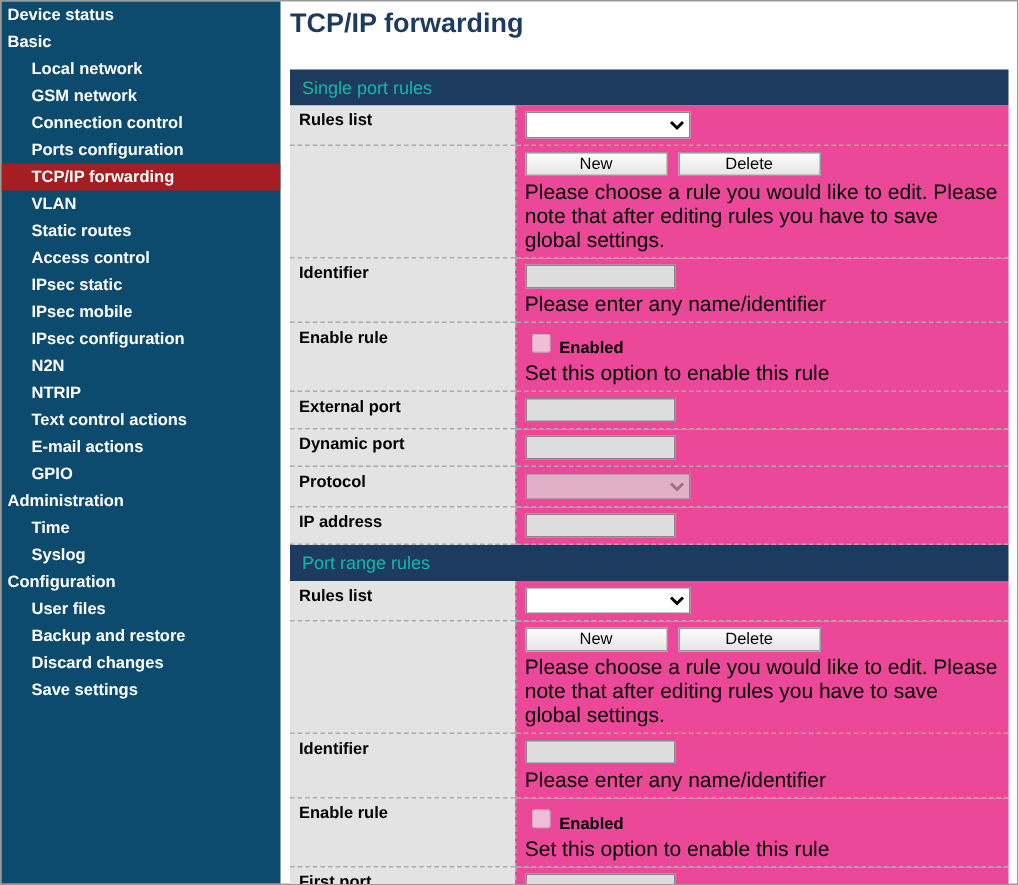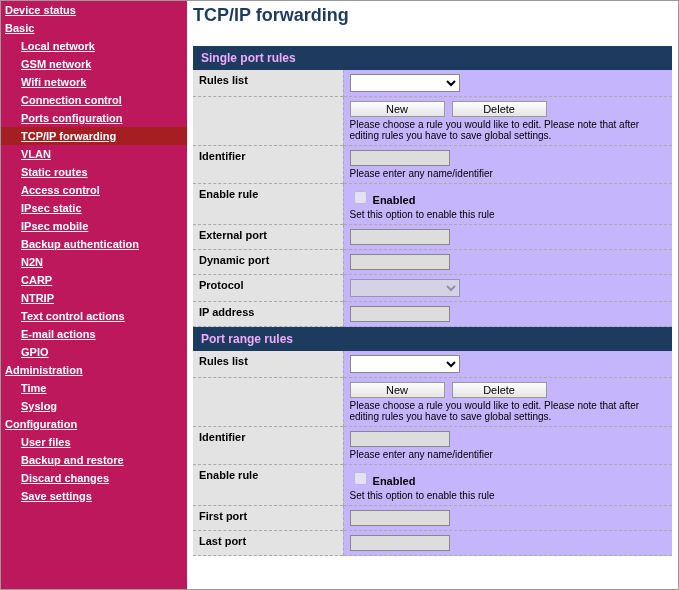--- a/index.html
+++ b/index.html
@@ -12,25 +12,24 @@
   }
   .layout {
     display: flex;
     width: 679px;
     height: 590px;
     border: 1px solid #999;
   }
   
   .sidebar {
     width: 186px;
-    background: #be185d;
+    background: #0c4a6e;
     color: #fff;
     overflow-y: auto;
     font-weight: bold;
-    text-decoration: underline;
   }
   .sidebar .item {
     padding: 3px 6px 3px 20px;
     cursor: pointer;
     white-space: nowrap;
   }
   .sidebar .group {
     padding: 3px 6px 3px 4px;
     font-weight: bold;
   }
@@ -48,22 +47,22 @@
     overflow-y: auto;
   }
   .page-title {
     color: #1d3a5f;
     font-size: 18px;
     font-weight: bold;
     margin: 4px 0 20px 0;
   }
   .section-head {
     background: #1d3a5f;
-    color: #f0abfc;
-    font-weight: bold;
+    color: #14b8a6;
+    font-weight: normal;
     padding: 5px 8px;
     font-size: 12px;
   }
   table.form {
     width: 100%;
     border-collapse: collapse;
   }
   table.form td {
     padding: 4px 6px;
     vertical-align: top;
@@ -71,24 +70,24 @@
   table.form tr {
     border-bottom: 1px dashed #aaa;
   }
   table.form td.label {
     width: 150px;
     font-weight: bold;
     background: #e3e3e3;
     border-right: 1px dashed #aaa;
   }
   table.form td.field {
-    background: #c4b5fd;
+    background: #ec4899;
   }
   .help {
-    font-size: 10px;
+    font-size: 14px;
     margin-top: 2px;
     color: #000;
   }
   input[type="text"], select {
     font-family: Verdana, Geneva, sans-serif;
     font-size: 11px;
     padding: 1px 3px;
     border: 1px solid #888;
     background: #fff;
     width: 100px;
@@ -110,32 +109,30 @@
 </style>
 </head>
 <body>
 
 <div class="layout">
   <div class="sidebar" id="sidebar">
       <div class="item group">Device status</div>
       <div class="item group">Basic</div>
       <div class="item child">Local network</div>
       <div class="item child">GSM network</div>
-      <div class="item child">Wifi network</div>
       <div class="item child">Connection control</div>
       <div class="item child">Ports configuration</div>
       <div class="item child active">TCP/IP forwarding</div>
       <div class="item child">VLAN</div>
       <div class="item child">Static routes</div>
       <div class="item child">Access control</div>
       <div class="item child">IPsec static</div>
       <div class="item child">IPsec mobile</div>
-      <div class="item child">Backup authentication</div>
+      <div class="item child">IPsec configuration</div>
       <div class="item child">N2N</div>
-      <div class="item child">CARP</div>
       <div class="item child">NTRIP</div>
       <div class="item child">Text control actions</div>
       <div class="item child">E-mail actions</div>
       <div class="item child">GPIO</div>
       <div class="item group">Administration</div>
       <div class="item child">Time</div>
       <div class="item child">Syslog</div>
       <div class="item group">Configuration</div>
       <div class="item child">User files</div>
       <div class="item child">Backup and restore</div>

